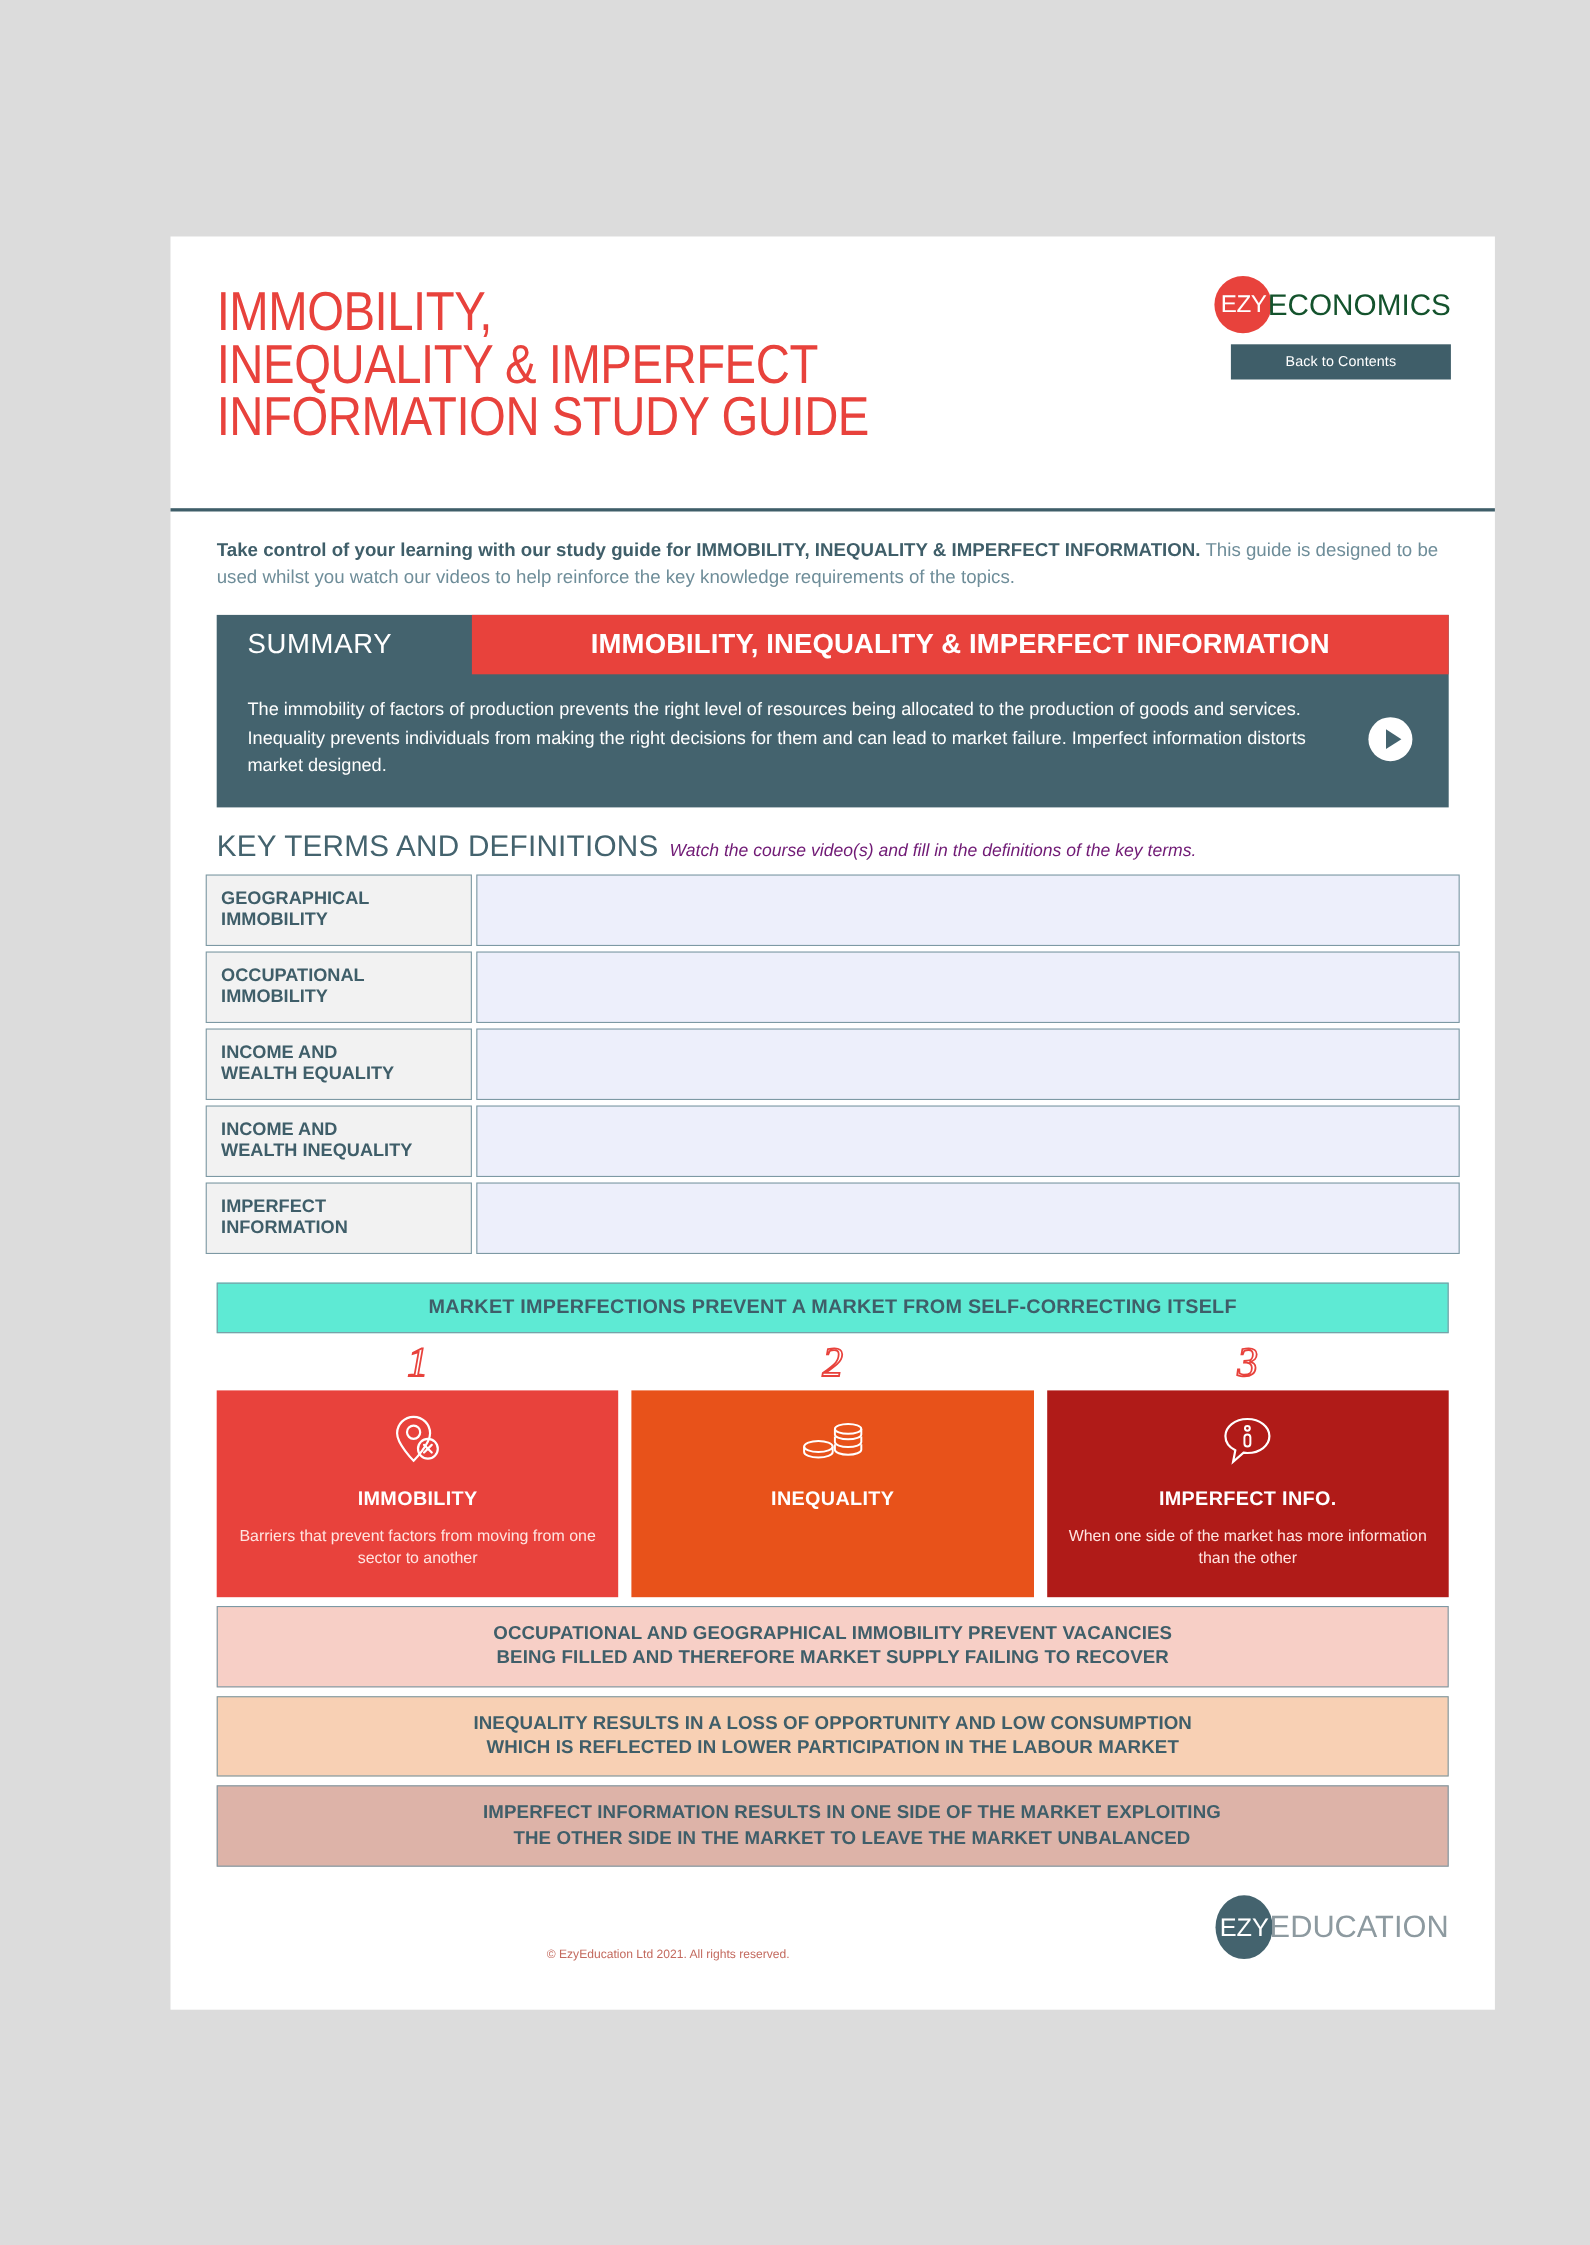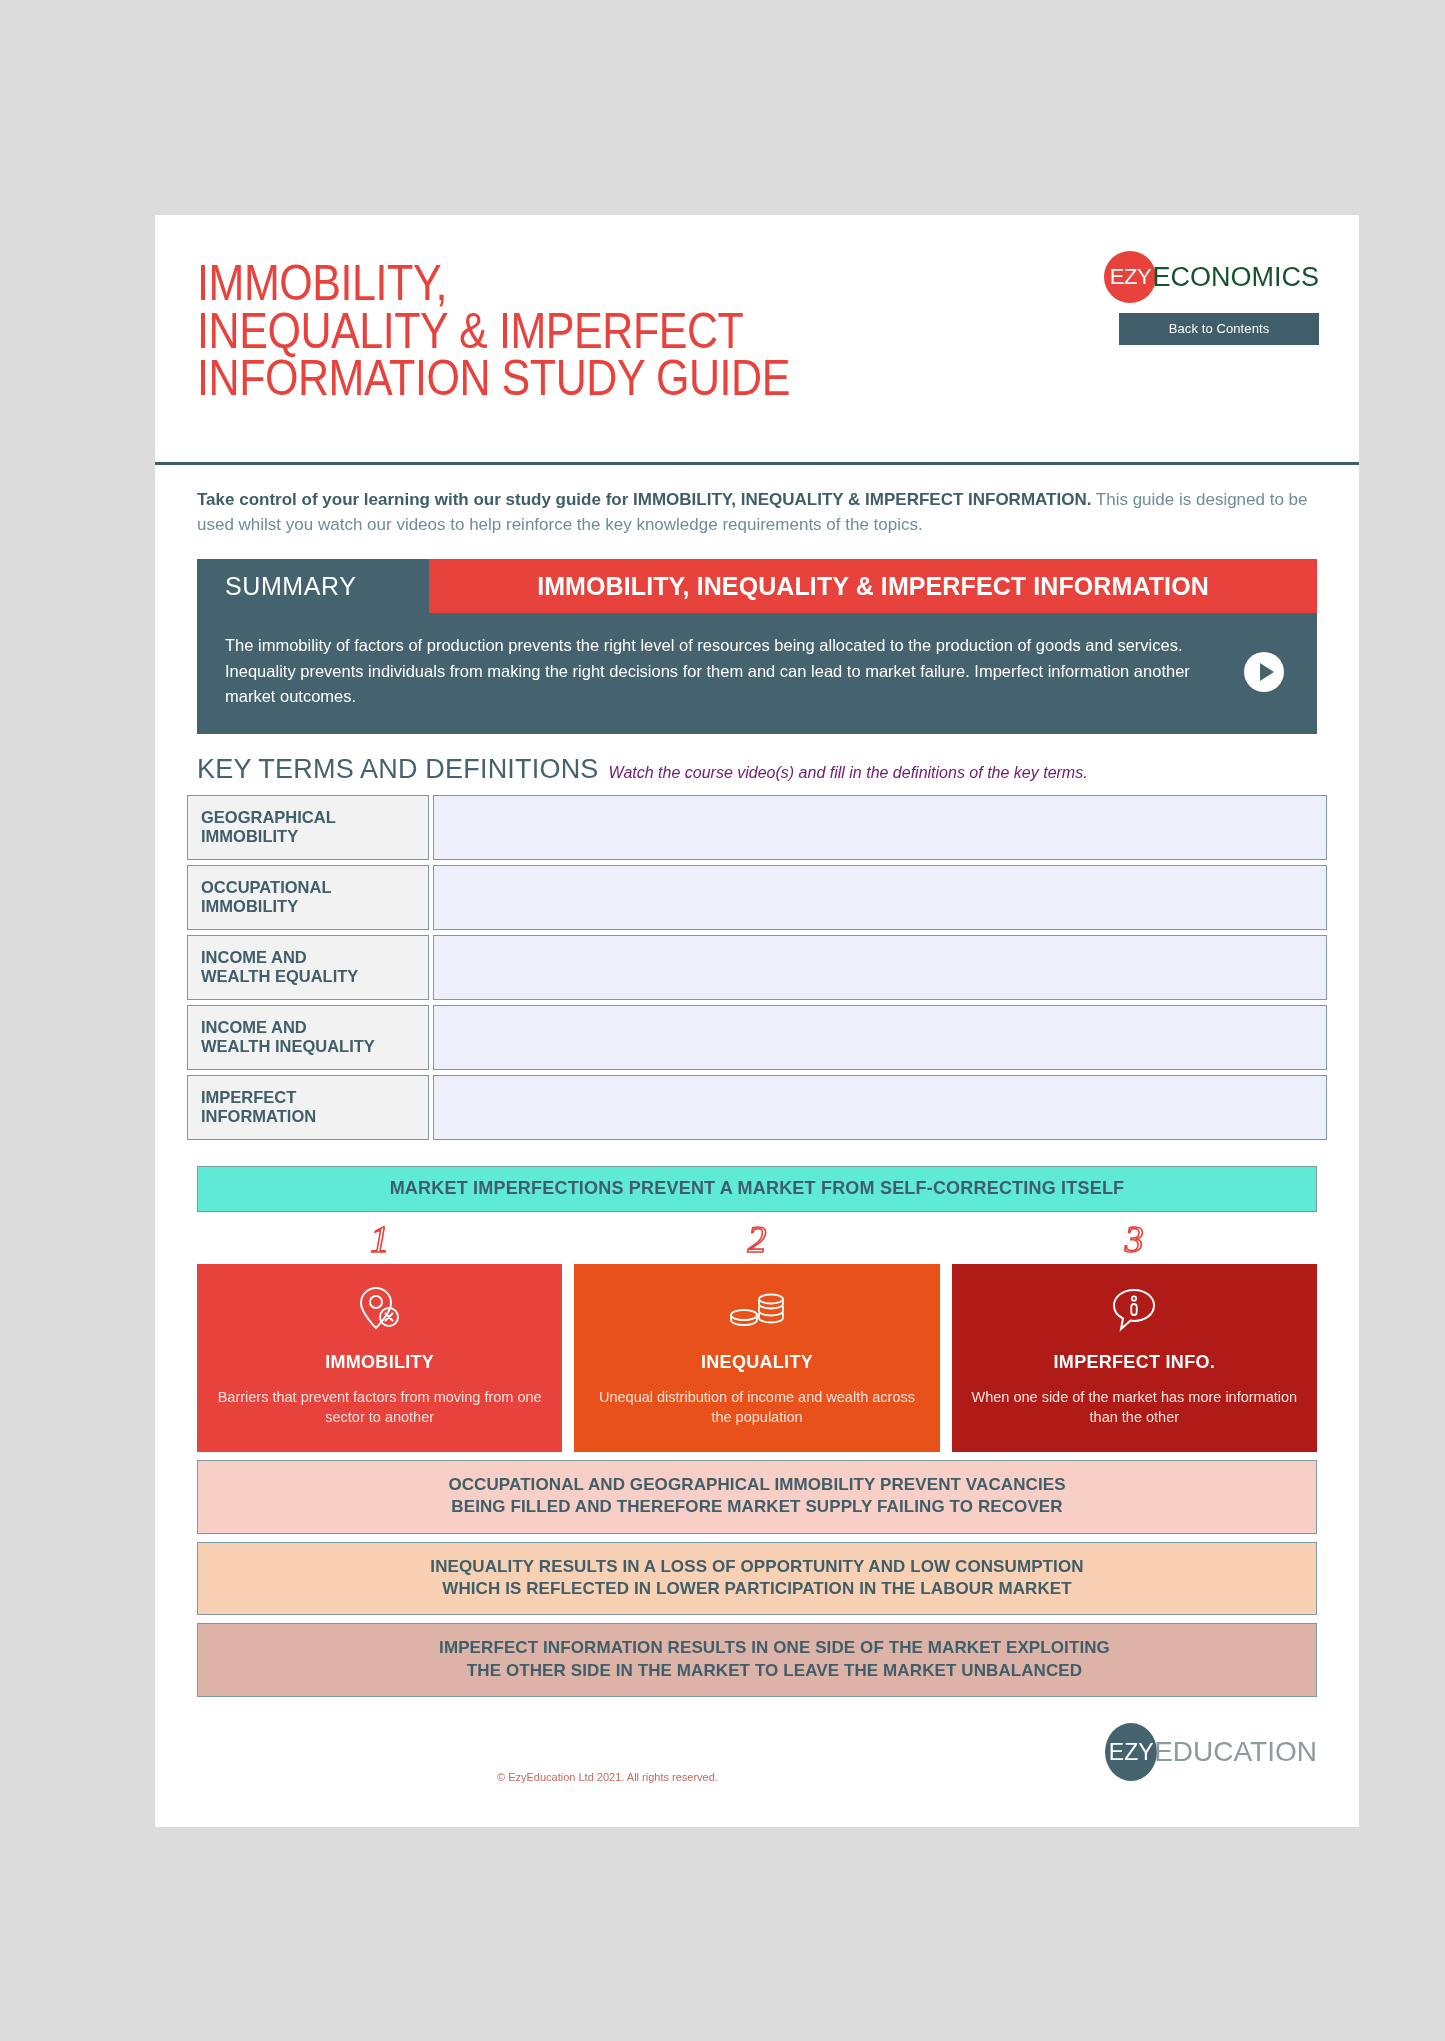--- a/index.html
+++ b/index.html
@@ -347,21 +347,21 @@
     <div class="intro">
       <b>Take control of your learning with our study guide for IMMOBILITY, INEQUALITY &amp; IMPERFECT INFORMATION.</b><span> This guide is designed to be used whilst you watch our videos to help reinforce the key knowledge requirements of the topics.</span>
     </div>
 
     <div class="summary">
       <div class="summary-head">
         <div class="summary-tab">SUMMARY</div>
         <div class="summary-topic">IMMOBILITY, INEQUALITY &amp; IMPERFECT INFORMATION</div>
       </div>
       <div class="summary-body">
-        <div class="summary-text">The immobility of factors of production prevents the right level of resources being allocated to the production of goods and services. Inequality prevents individuals from making the right decisions for them and can lead to market failure. Imperfect information another market outcomes.</div>
+        <div class="summary-text">The immobility of factors of production prevents the right level of resources being allocated to the production of goods and services. Inequality prevents individuals from making the right decisions for them and can lead to market failure. Imperfect information distorts market designed.</div>
         <svg class="play-btn" viewBox="0 0 46 46">
           <circle cx="23" cy="23" r="20" fill="#ffffff"></circle>
           <path d="M19 14 L33 23 L19 32 Z" fill="#44636e"></path>
         </svg>
       </div>
     </div>
 
     <div class="kt-head">
       <span class="kt-title">KEY TERMS AND DEFINITIONS</span>
       <span class="kt-sub">Watch the course video(s) and fill in the definitions of the key terms.</span>
@@ -424,22 +424,20 @@
           <svg width="58" height="46" viewBox="0 0 58 46">
             <ellipse cx="16" cy="28" rx="13" ry="5" fill="none" stroke="#ffffff" stroke-width="1.8"></ellipse>
             <path d="M3 28 v5 a13 5 0 0 0 26 0 v-5" fill="none" stroke="#ffffff" stroke-width="1.8"></path>
             <ellipse cx="43" cy="12" rx="12" ry="4.5" fill="none" stroke="#ffffff" stroke-width="1.8"></ellipse>
             <path d="M31 12 v5 a12 4.5 0 0 0 24 0 v-5" fill="none" stroke="#ffffff" stroke-width="1.8"></path>
             <path d="M31 19 v5 a12 4.5 0 0 0 24 0 v-5" fill="none" stroke="#ffffff" stroke-width="1.8"></path>
             <path d="M31 26 v5 a12 4.5 0 0 0 24 0 v-5" fill="none" stroke="#ffffff" stroke-width="1.8"></path>
           </svg>
         </div>
         <div class="card-title">INEQUALITY</div>
-        <div class="card-desc">Unequal distribution of income
-and wealth across the population</div>
       </div>
 
       <div class="card" id="card2" style="background: rgb(176, 27, 24);">
         <div class="card-icon">
           <svg width="50" height="50" viewBox="0 0 50 50">
             <path d="M25 5 C13.5 5 5 12 5 20.5 C5 26 8.6 30.8 14 33.5 L12 44 L21.5 35.6 C22.6 35.8 23.8 35.9 25 35.9 C36.5 35.9 45 29 45 20.5 C45 12 36.5 5 25 5 Z" fill="none" stroke="#ffffff" stroke-width="2"></path>
             <circle cx="25" cy="13.5" r="2.2" fill="none" stroke="#ffffff" stroke-width="1.8"></circle>
             <rect x="22.3" y="19" width="5.4" height="11" rx="2.7" fill="none" stroke="#ffffff" stroke-width="1.8"></rect>
           </svg>
         </div>

